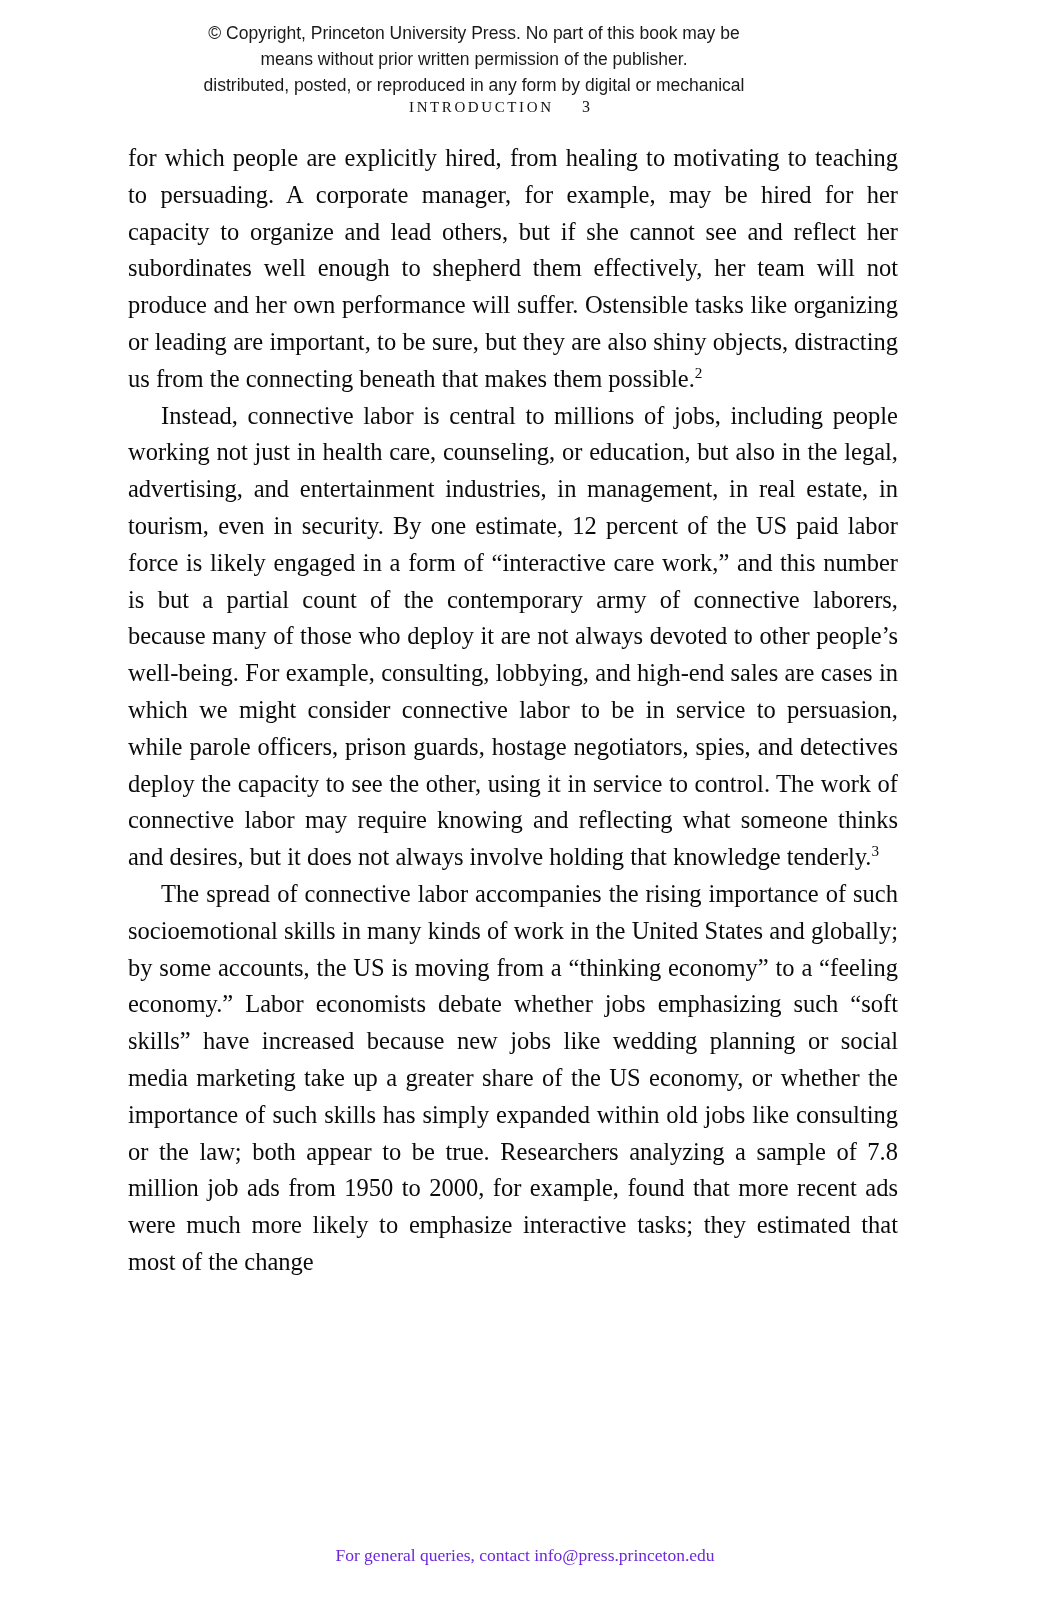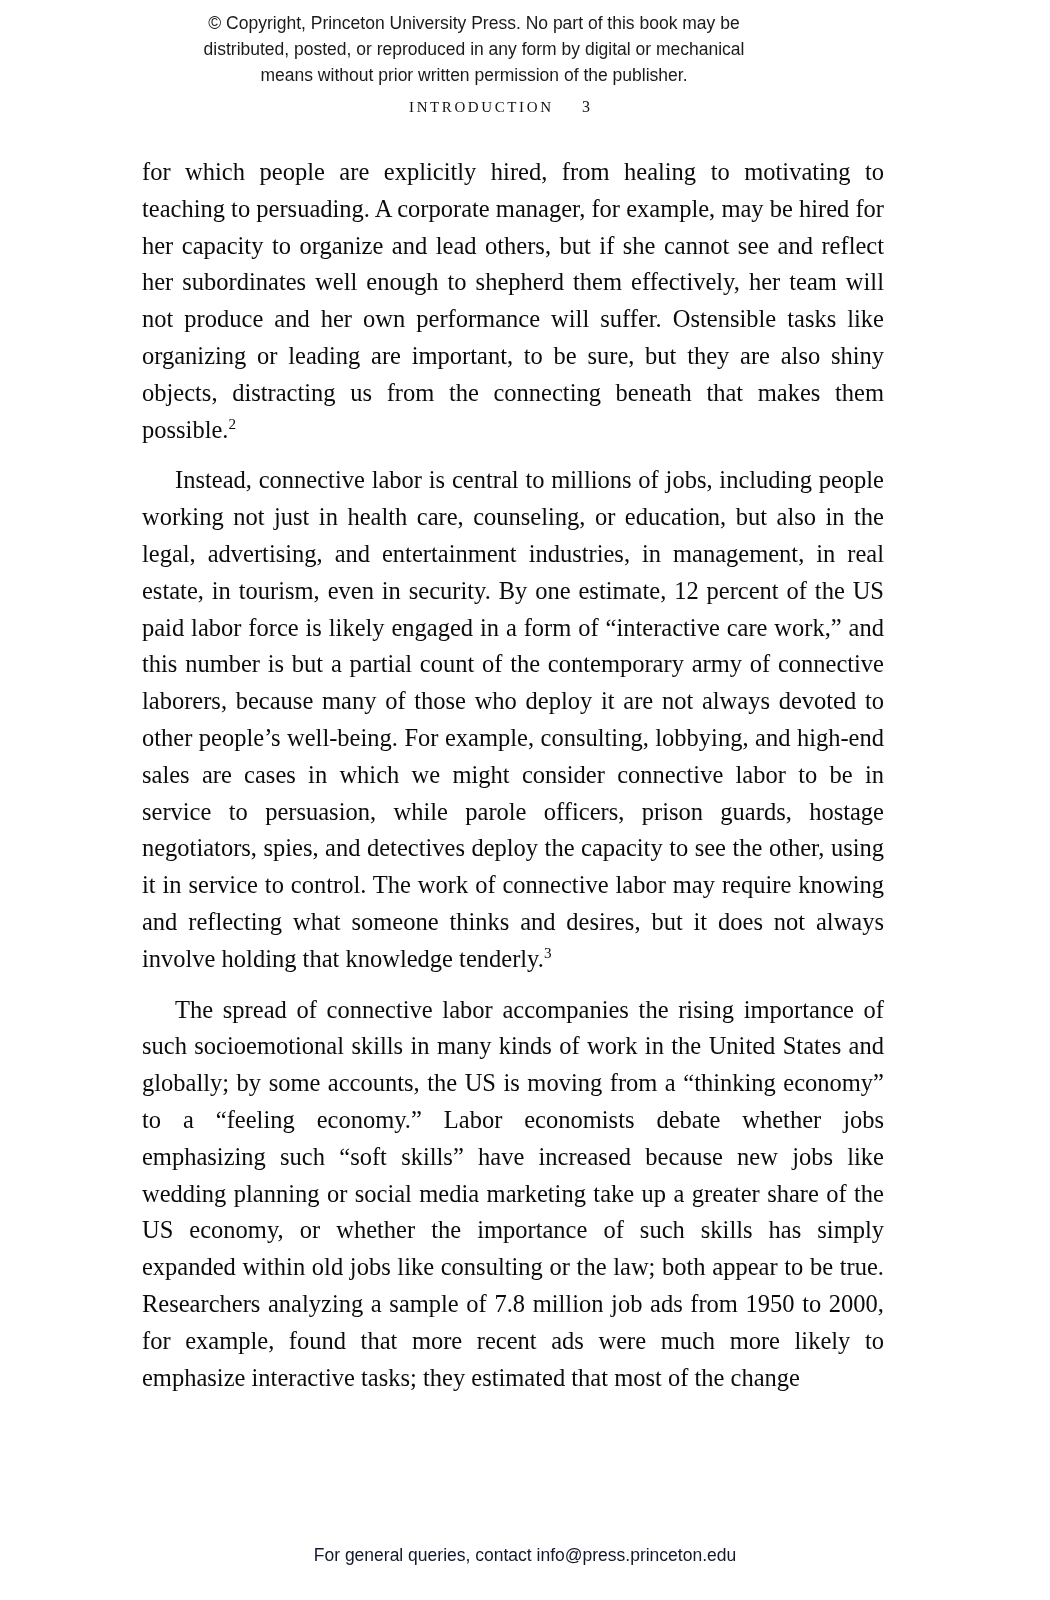--- a/index.html
+++ b/index.html
@@ -11,21 +11,21 @@
     width: 1050px;
     height: 1600px;
     position: relative;
     font-family: "Liberation Serif", serif;
     color: #000000;
     overflow: hidden;
   }
 
   .copyright-notice {
     position: absolute;
-    top: 10px;
+    top: 20px;
     left: 0;
     width: 948px;
     text-align: center;
     font-family: "Liberation Sans", sans-serif;
     font-size: 17.5px;
     line-height: 26px;
     color: #1a1a1a;
   }
   .copyright-notice .line {
     display: block;
@@ -53,21 +53,21 @@
   }
 
   .text-column {
     position: absolute;
     top: 140px;
     left: 128px;
     width: 770px;
   }
 
   p.body-par {
-    margin: 14px;
+    margin: 0;
     font-size: 24.5px;
     line-height: 36.8px;
     text-align: justify;
     text-justify: inter-word;
     color: #0b0b0b;
     hyphens: manual;
   }
   p.body-par.indent {
     text-indent: 1.35em;
   }
@@ -76,32 +76,32 @@
     vertical-align: super;
     line-height: 0;
   }
 
   .footer-note {
     position: absolute;
     bottom: 34px;
     left: 0;
     width: 1050px;
     text-align: center;
-    font-family: Liberation Sans, sans-serif;
+    font-family: Liberation Serif, serif;
     font-size: 17.5px;
-    color: #0f172a;
+    color: #6d28d9;
   }
 </style>
 </head>
 <body>
 
 <div class="copyright-notice">
   <span class="line">© Copyright, Princeton University Press. No part of this book may be</span>
+  <span class="line">means without prior written permission of the publisher.</span>
   <span class="line">distributed, posted, or reproduced in any form by digital or mechanical</span>
-  <span class="line">means without prior written permission of the publisher.</span>
 </div>
 
 <div class="running-head">
   <span class="rh-label">INTRODUCTION</span>
   <span class="rh-page">3</span>
 </div>
 
 <div class="text-column">
   <p class="body-par"><span>for which people are explicitly hired, from healing to motivating to teaching to persuading. A corporate manager, for example, may be hired for her capacity to organize and lead others, but if she cannot see and reflect her subordinates well enough to shepherd them effectively, her team will not produce and her own performance will suffer. Ostensible tasks like organizing or leading are important, to be sure, but they are also shiny objects, distracting us from the connecting beneath that makes them possible.</span><sup>2</sup></p>
   <p class="body-par indent"><span>Instead, connective labor is central to millions of jobs, including people working not just in health care, counseling, or education, but also in the legal, advertising, and entertainment industries, in management, in real estate, in tourism, even in security. By one estimate, 12 percent of the US paid labor force is likely engaged in a form of “interactive care work,” and this number is but a partial count of the contemporary army of connective laborers, because many of those who deploy it are not always devoted to other people’s well-being. For example, consulting, lobbying, and high-end sales are cases in which we might consider connective labor to be in service to persuasion, while parole officers, prison guards, hostage negotiators, spies, and detectives deploy the capacity to see the other, using it in service to control. The work of connective labor may require knowing and reflecting what someone thinks and desires, but it does not always involve holding that knowledge tenderly.</span><sup>3</sup></p>

